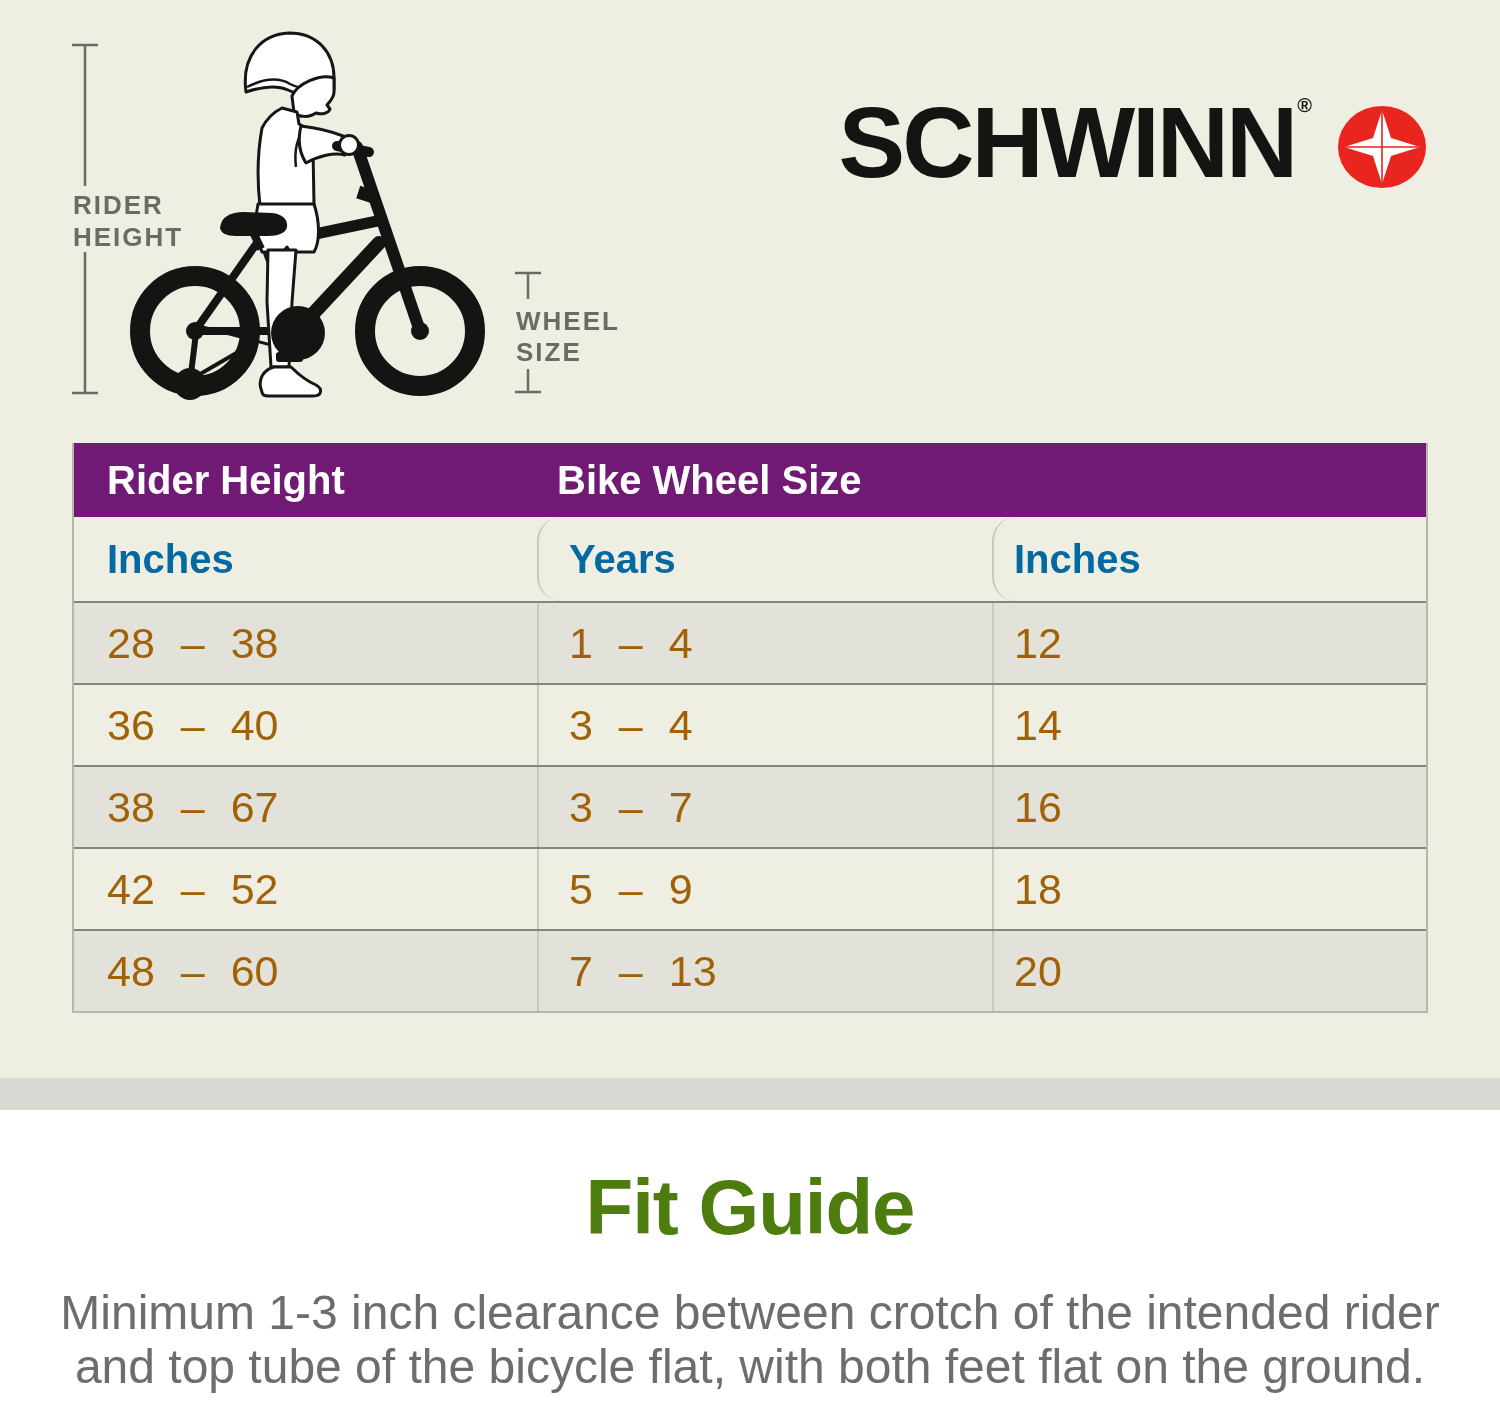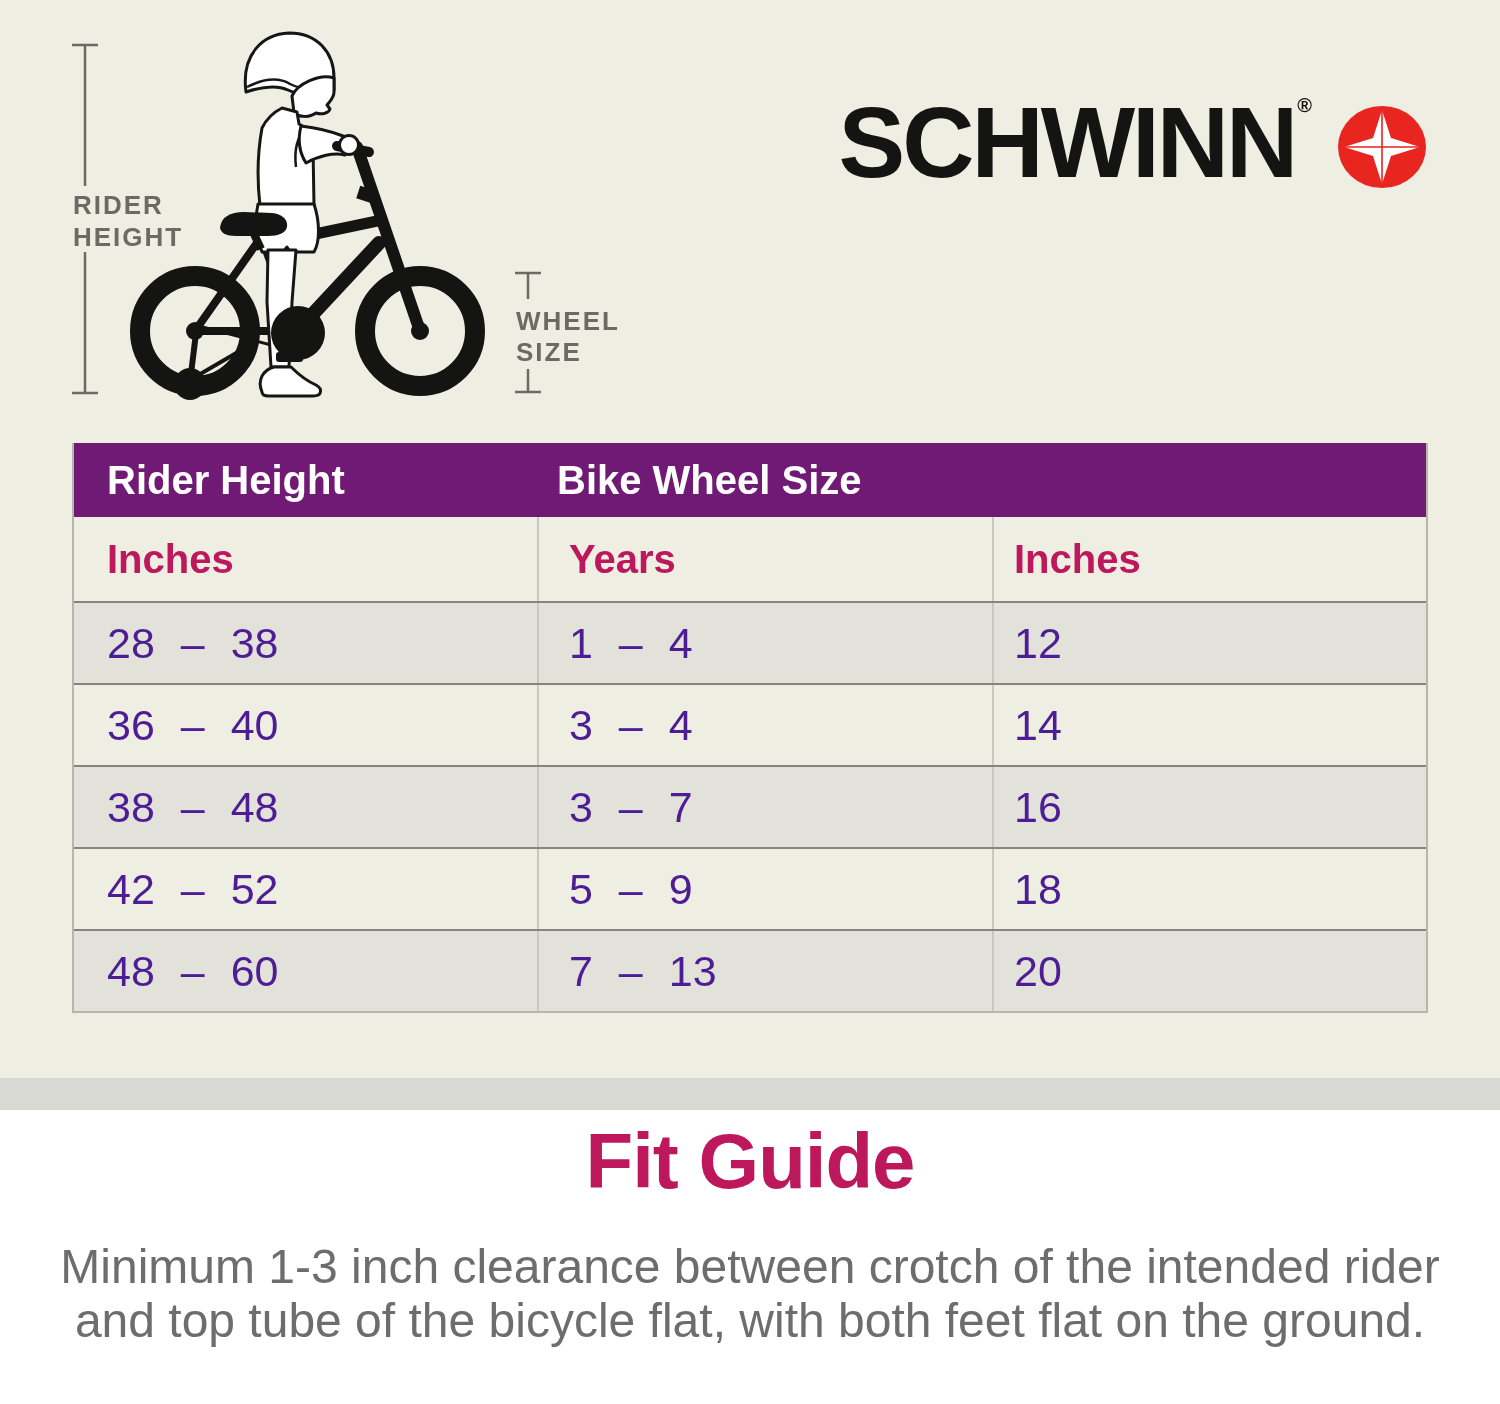--- a/index.html
+++ b/index.html
@@ -49,27 +49,27 @@
   .row-light{background:#efeee3;}
   .cell{
     box-sizing:border-box;display:flex;align-items:center;
   }
   .c1{width:463px;padding-left:33px;}
   .c2{width:455px;padding-left:30px;}
   .c3{flex:1;padding-left:20px;}
   .trow-units .c2,.trow-units .c3,
   .trow-data .c2,.trow-data .c3{border-left:2px solid #c8c8c0;}
   .hcell{color:#ffffff;font-size:40px;font-weight:700;}
-  .ucell{color:#be185d;font-size:40px;font-weight:700;}
-  .dcell{color:#4c1d95;font-size:43px;font-weight:400;word-spacing:14px;}
+  .ucell{color:#0369a1;font-size:40px;font-weight:700;border-radius:24px;}
+  .dcell{color:#a16207;font-size:43px;font-weight:400;word-spacing:14px;}
 
   
   .fit-title{
-    margin:12px;
-    font-size:78px;line-height:1;font-weight:800;color:#be185d;
+    margin:0;padding-top:58px;
+    font-size:78px;line-height:1;font-weight:800;color:#4d7c0f;
     letter-spacing:-1px;
   }
   .fit-desc{
     margin-top:40px;
     font-size:48px;line-height:54px;color:#6d6d6d;font-weight:400;
   }
 
   
   .illustration{position:absolute;left:30px;top:18px;}
   .measure-label{
@@ -187,21 +187,21 @@
       <div class="cell c1 dcell">28 – 38</div>
       <div class="cell c2 dcell">1 – 4</div>
       <div class="cell c3 dcell">12</div>
     </div>
     <div class="trow trow-data row-light">
       <div class="cell c1 dcell">36 – 40</div>
       <div class="cell c2 dcell">3 – 4</div>
       <div class="cell c3 dcell">14</div>
     </div>
     <div class="trow trow-data row-dark">
-      <div class="cell c1 dcell">38 – 48</div>
+      <div class="cell c1 dcell">38 – 67</div>
       <div class="cell c2 dcell">3 – 7</div>
       <div class="cell c3 dcell">16</div>
     </div>
     <div class="trow trow-data row-light">
       <div class="cell c1 dcell">42 – 52</div>
       <div class="cell c2 dcell">5 – 9</div>
       <div class="cell c3 dcell">18</div>
     </div>
     <div class="trow trow-data row-dark">
       <div class="cell c1 dcell">48 – 60</div>

